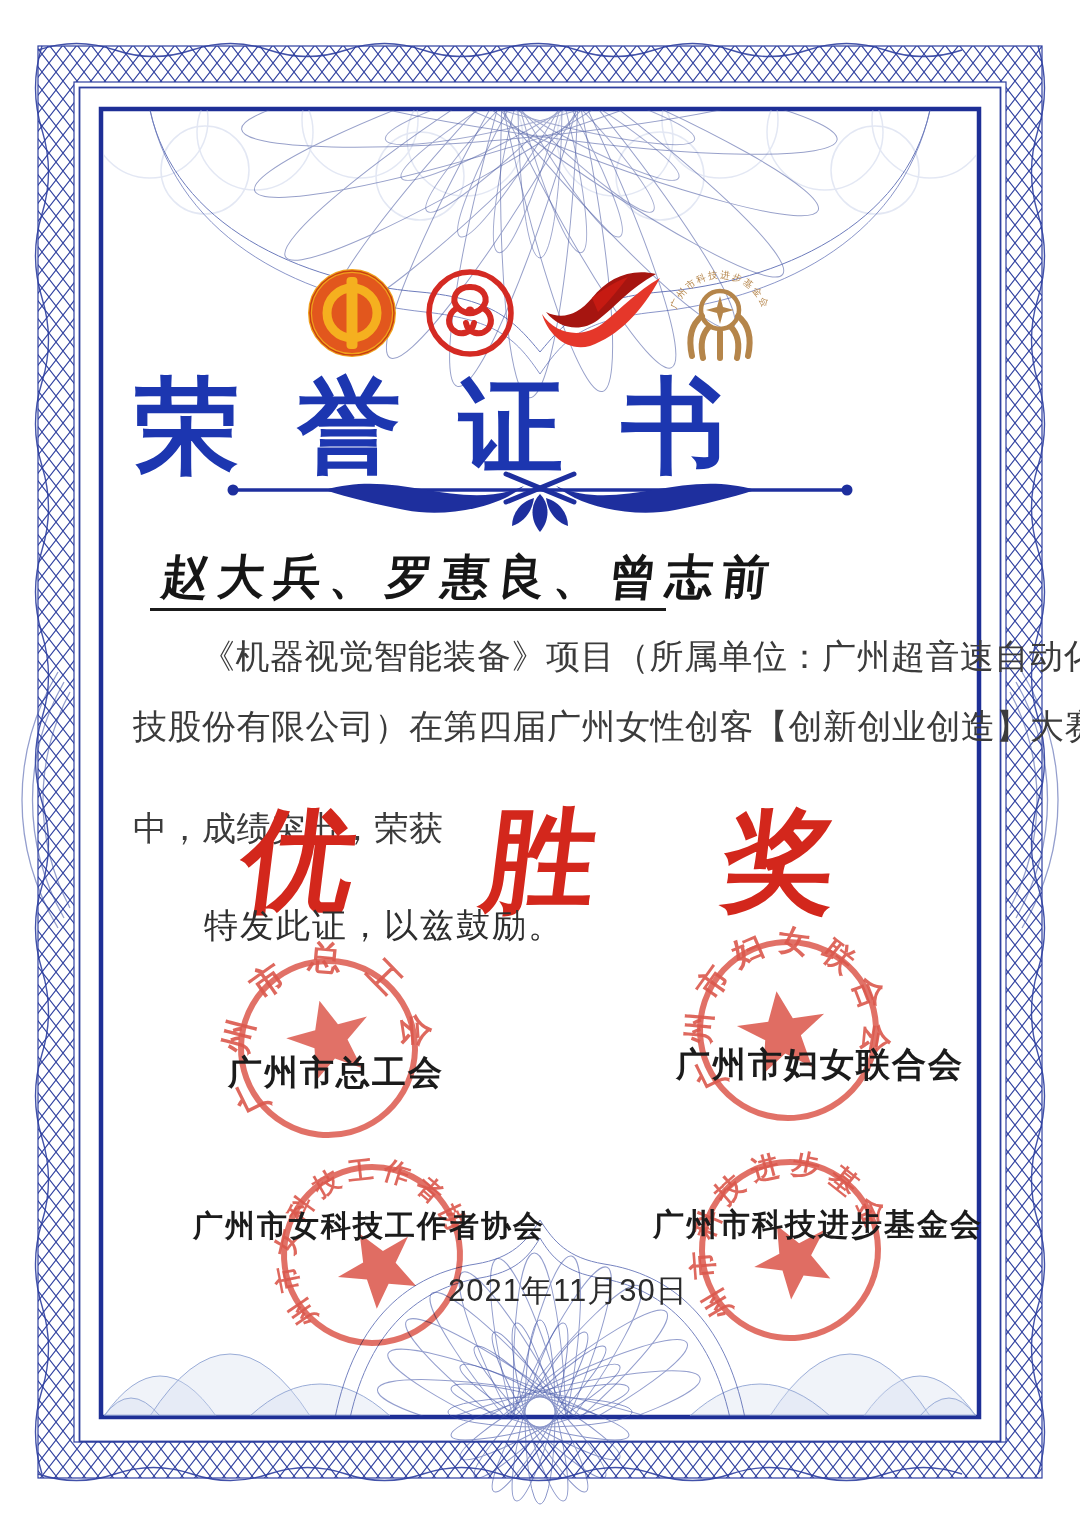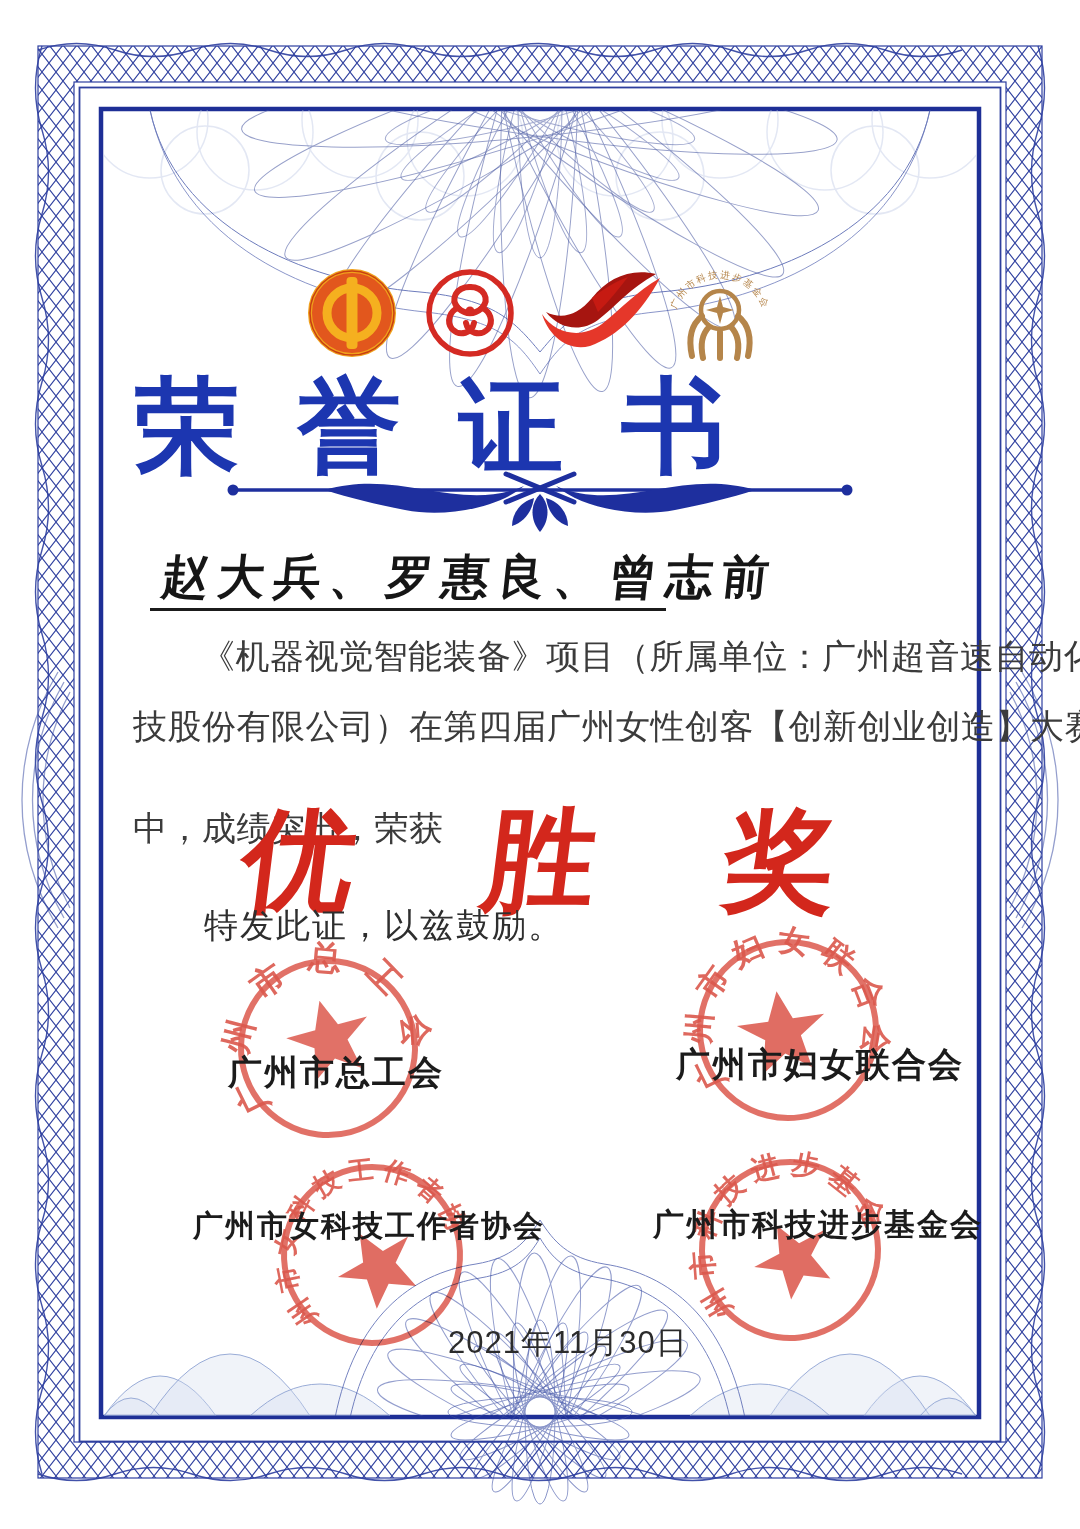--- a/index.html
+++ b/index.html
@@ -46,21 +46,21 @@
   #stamp3{left:257px;top:1140px;}
   #stamp4{left:675px;top:1135px;}
   .org-name{
     position:absolute;font-weight:bold;color:#1b1b1b;z-index:4;white-space:nowrap;letter-spacing:2px;
   }
   #org1{left:228px;top:1050px;font-size:34px;}
   #org2{left:676px;top:1042px;font-size:34px;}
   #org3{left:193px;top:1206px;font-size:30px;}
   #org4{left:653px;top:1204px;font-size:31px;}
   .cert-date{
-    position:absolute;left:448px;top:1322px;font-size:31px;color:#2b2b2b;z-index:4;letter-spacing:1px;
+    position:absolute;left:448px;top:1270px;font-size:31px;color:#2b2b2b;z-index:4;letter-spacing:1px;
   }
   .stamp text{font-family:"Liberation Sans",sans-serif;font-weight:bold;}
 </style>
 </head>
 <body>
 
 <div id="page">
 
   <svg id="border-svg" width="1080" height="1529" viewBox="0 0 1080 1529">
     <defs>

